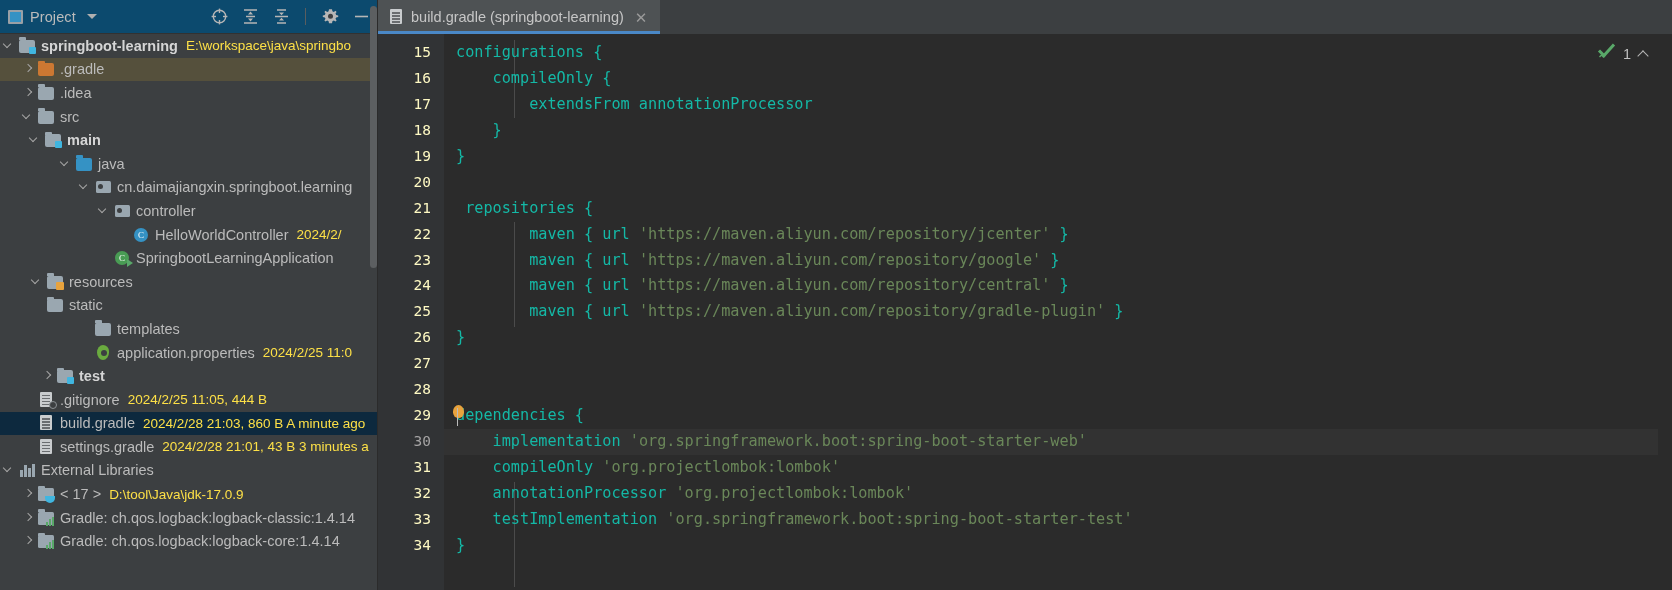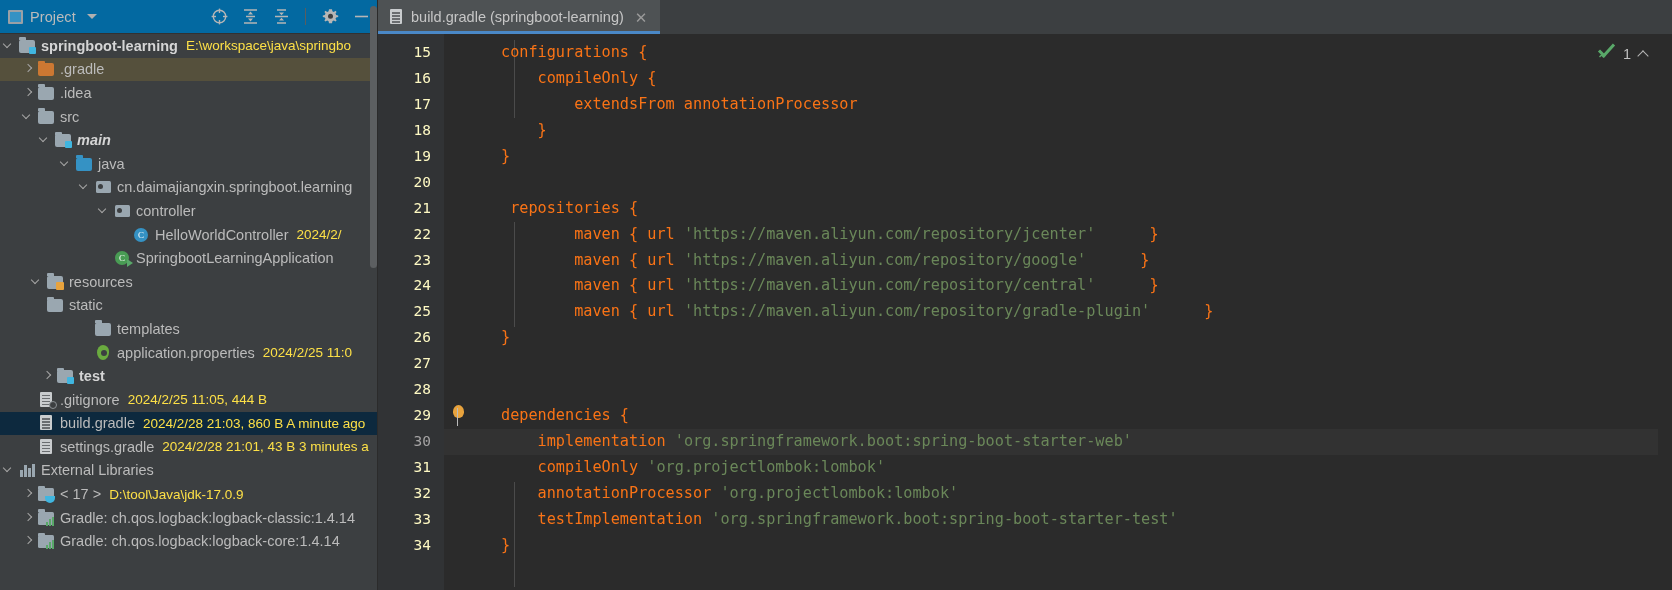--- a/index.html
+++ b/index.html
@@ -15,21 +15,21 @@
   .project-panel {
     width: 378px; height: 590px;
     background: #3c3f41;
     display: flex; flex-direction: column;
     position: relative;
     flex: 0 0 378px;
   }
   .pp-header {
     height: 34px; flex: 0 0 34px;
     display: flex; align-items: center;
-    background: #0369a1;
+    background: #0c4a6e;
     padding: 0 6px 0 8px;
     border-bottom: 1px solid #323232;
   }
   .pp-title-group { display: flex; align-items: center; gap: 7px; }
   .pp-win-icon {
     width: 15px; height: 14px;
     border: 2px solid #9aa0a6;
     background: #3592c4;
     border-radius: 1px;
     display: inline-block;
@@ -157,21 +157,21 @@
   }
   .gutter .gline.current { color: #a4a3a3; }
   .code {
     flex: 1 1 auto; position: relative; padding-top: 6px;
     font-family: "DejaVu Sans Mono", monospace;
     font-size: 15.2px;
     overflow: hidden;
   }
   .cline { height: 25.95px; line-height: 25.95px; white-space: pre; padding-left: 12px; position: relative; }
   .cline.current { background: #323232; }
-  .tok-def { color: #f97316; margin-left: 45px; }
+  .tok-def { color: #14b8a6; }
   .tok-str { color: #6a8759; }
   .caret-dot {
     position: absolute; left: 9px; top: 2px;
     width: 11px; height: 13px; background: #e8a33d; border-radius: 50% 50% 45% 45%;
   }
   .caret-bar { position: absolute; left: 12.5px; top: 5px; width: 1.6px; height: 18px; background: #bbbbbb; }
 
   .indent-guide { position: absolute; top: 0; bottom: 0; width: 1px; background: #4b4b4b; }
 
   .status-rail {
@@ -271,21 +271,21 @@
           </span>
           <span class="lbl">.idea</span>
         </div>
         <div class="row" style="padding-left: 23px;">
           <span class="arrow down"></span>
           <span class="nico">
             <span class="fold f-grey"></span>
           </span>
           <span class="lbl">src</span>
         </div>
-        <div class="row" style="padding-left: 40px; font-style: italic;">
+        <div class="row" style="padding-left: 30px;">
           <span class="arrow down"></span>
           <span class="nico">
             <span class="fold f-grey">
               <span class="badge-src"></span>
             </span>
           </span>
           <span class="lbl bold">main</span>
         </div>
         <div class="row" style="padding-left: 61px;">
           <span class="arrow down"></span>

